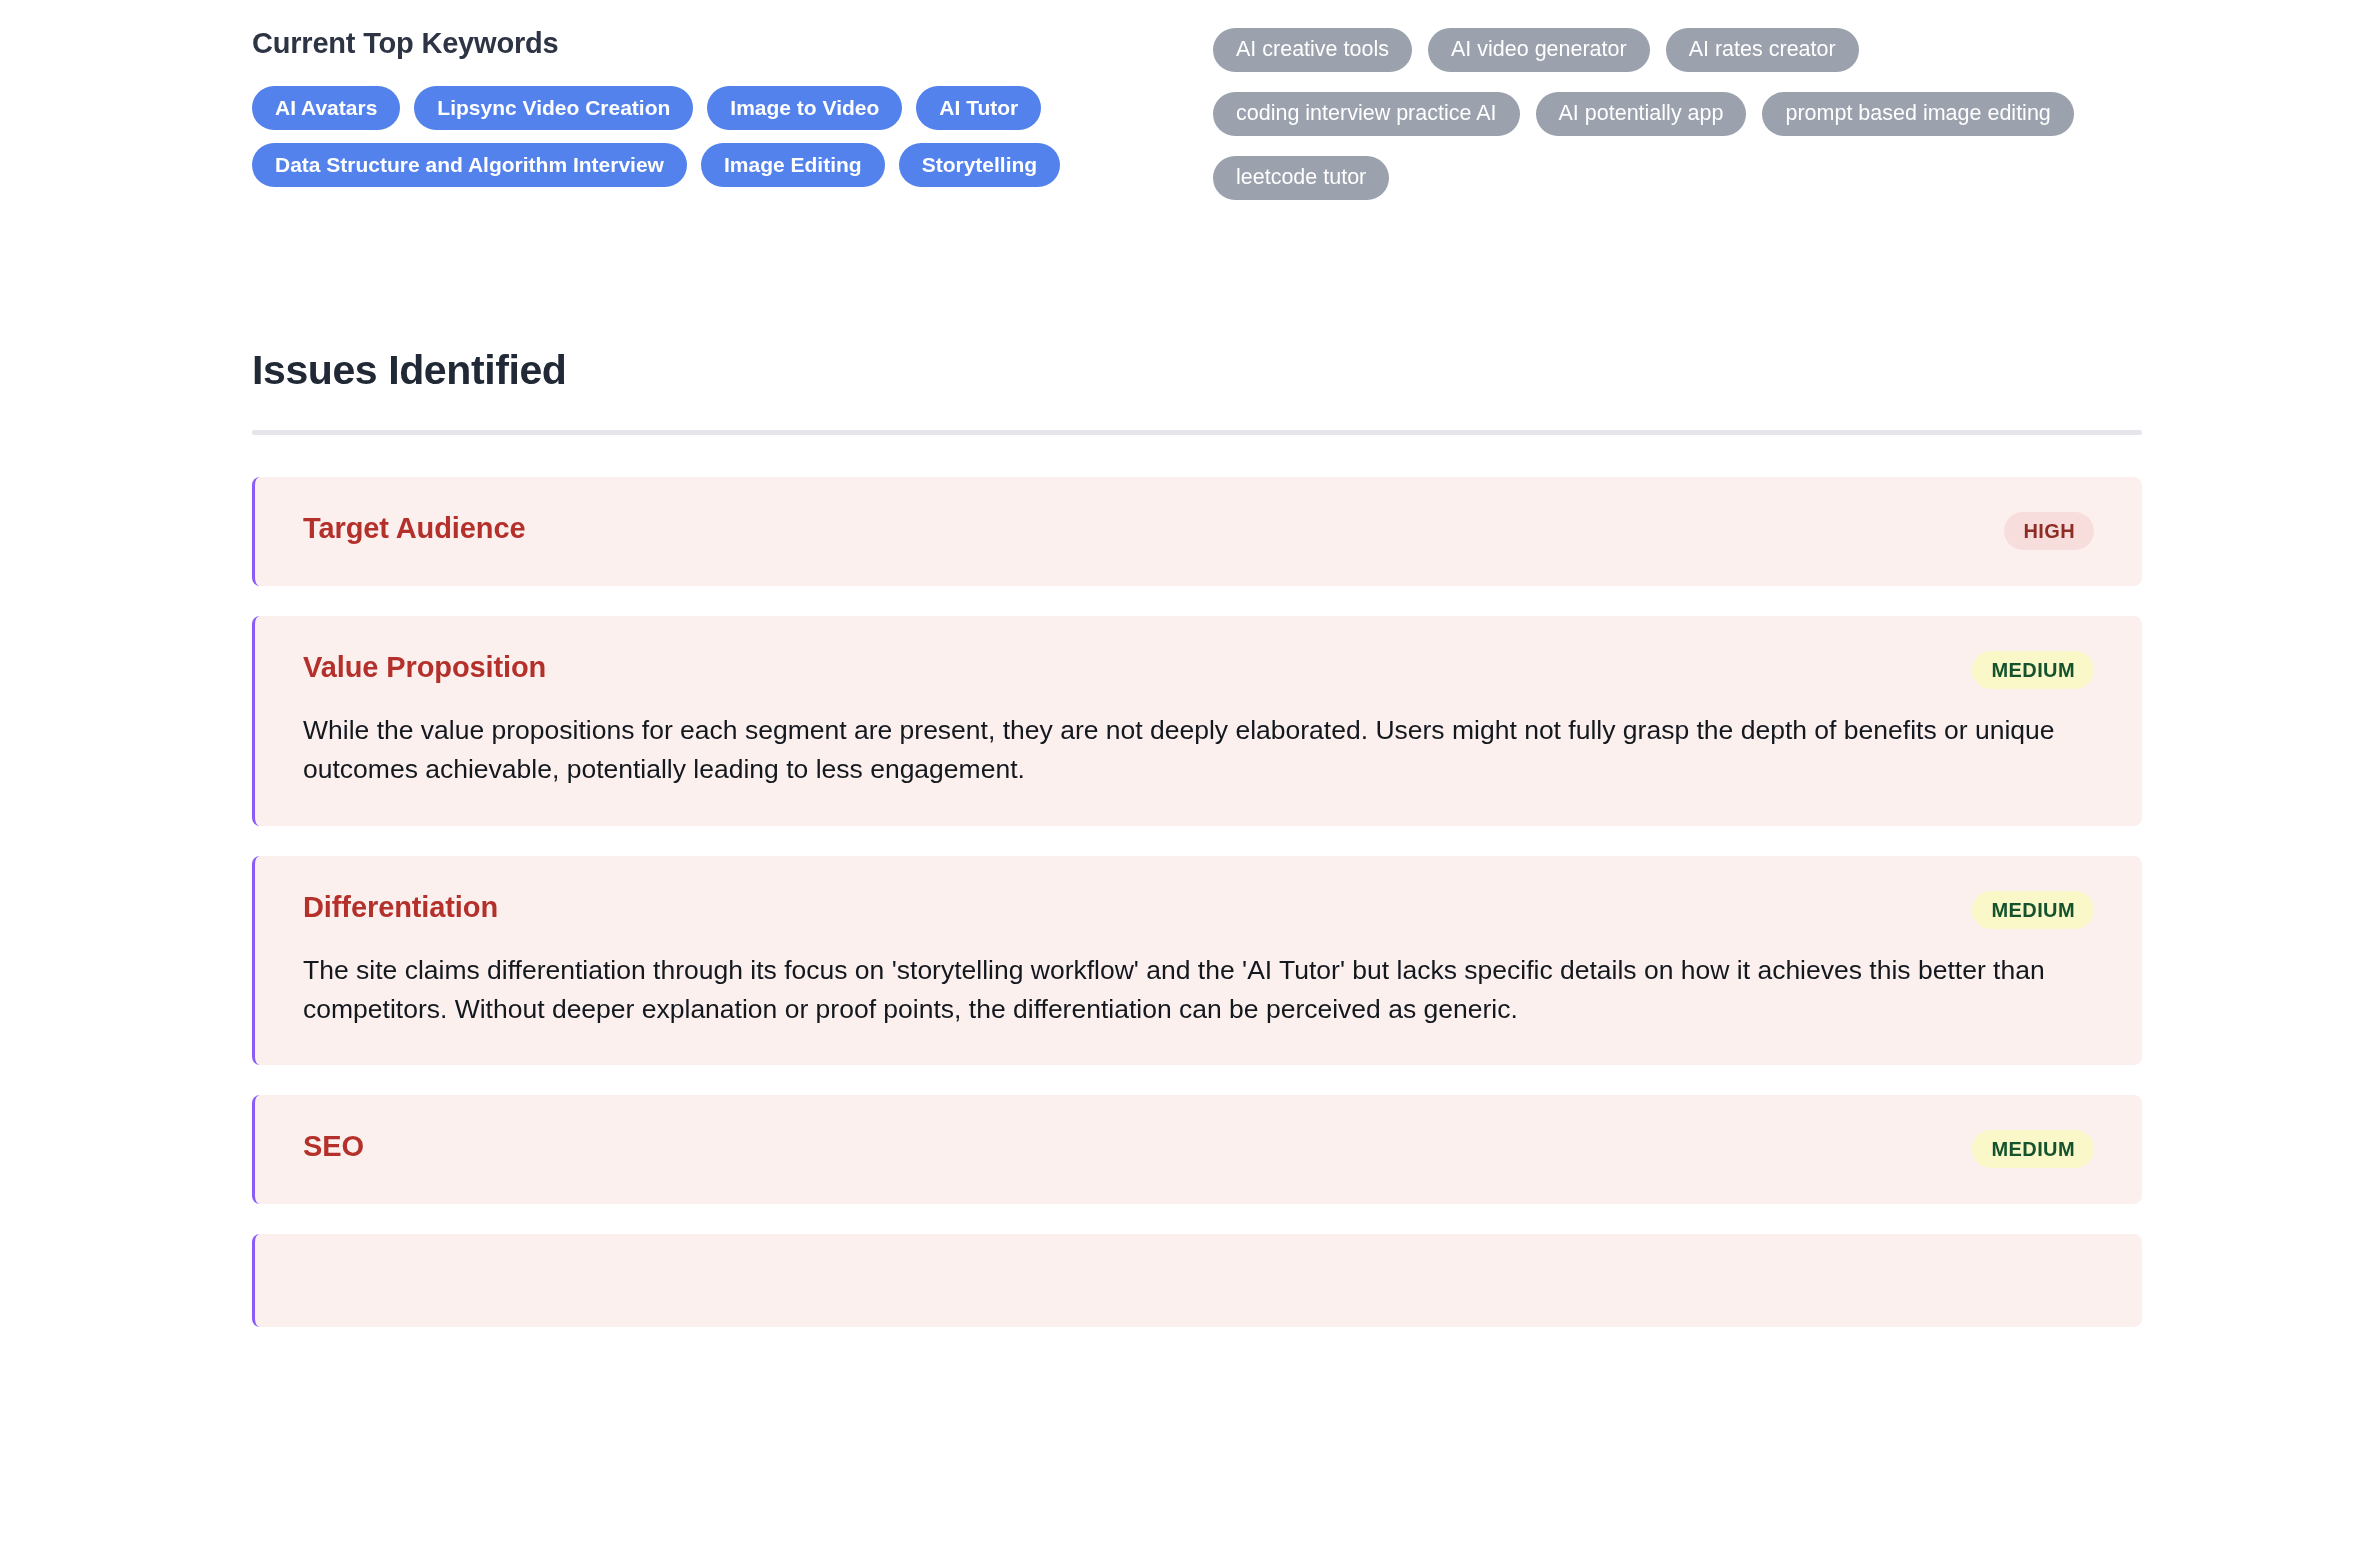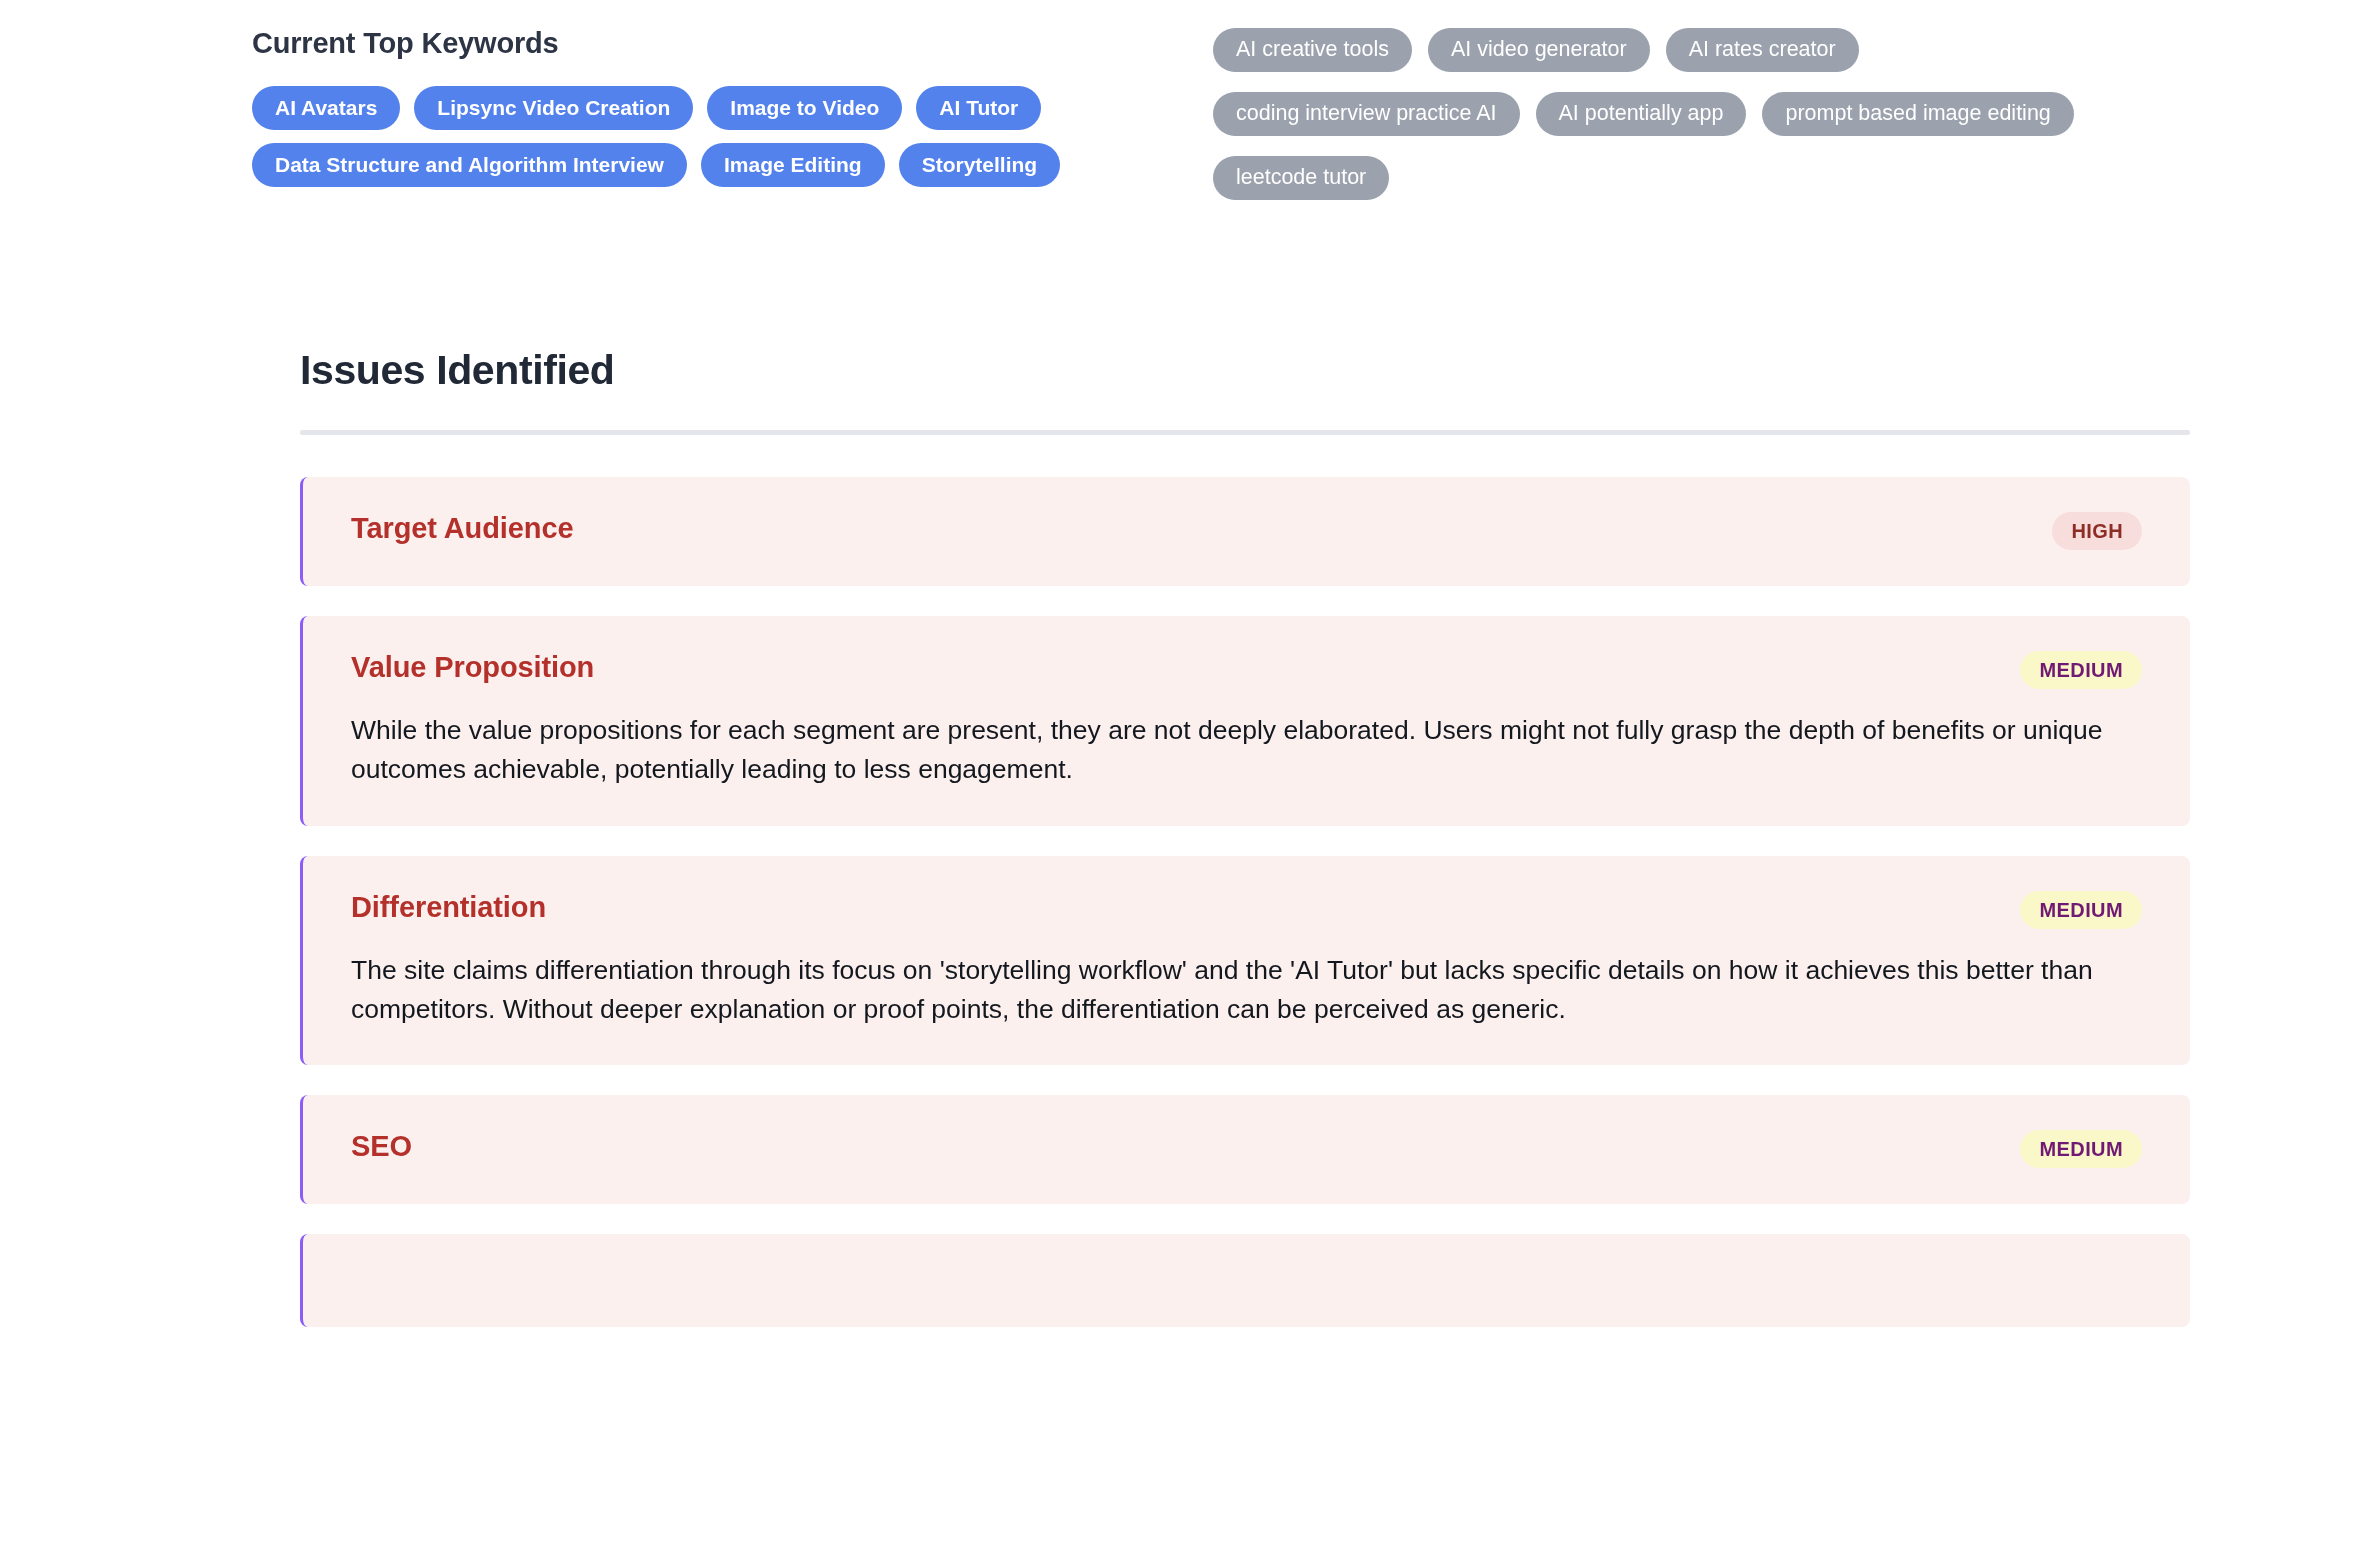--- a/index.html
+++ b/index.html
@@ -72,21 +72,20 @@
   .chip.gray { background: #9ba1ad; font-weight: normal; font-size: 21.5px; }
 
   .kw-panel.right .chip-wrap { gap: 20px 16px; }
 
   
   .issues-section {
     position: absolute;
     left: 252px;
     top: 348px;
     width: 1890px;
-    margin-left: 48px;
   }
 
   .issues-heading {
     font-size: 41px;
     font-weight: bold;
     color: #212936;
     letter-spacing: -0.4px;
     line-height: 1.1;
     margin: 0;
     padding: 0 0 0 0;
@@ -142,21 +141,21 @@
     padding: 0 19px;
     border-radius: 19px;
     font-size: 20px;
     font-weight: bold;
     letter-spacing: 0.4px;
     line-height: 1;
     box-sizing: border-box;
     margin-top: 2px;
   }
   .badge.high   { background: #f7dedc; color: #8e2c26; }
-  .badge.medium { background: #faf7c8; color: #701a75; }
+  .badge.medium { background: #faf7c8; color: #14532d; }
 
   .issue-desc {
     margin: 22px 0 0 0;
     font-size: 26.5px;
     line-height: 1.48;
     color: #13181f;
     max-width: 1800px;
   }
 </style>
 </head>

